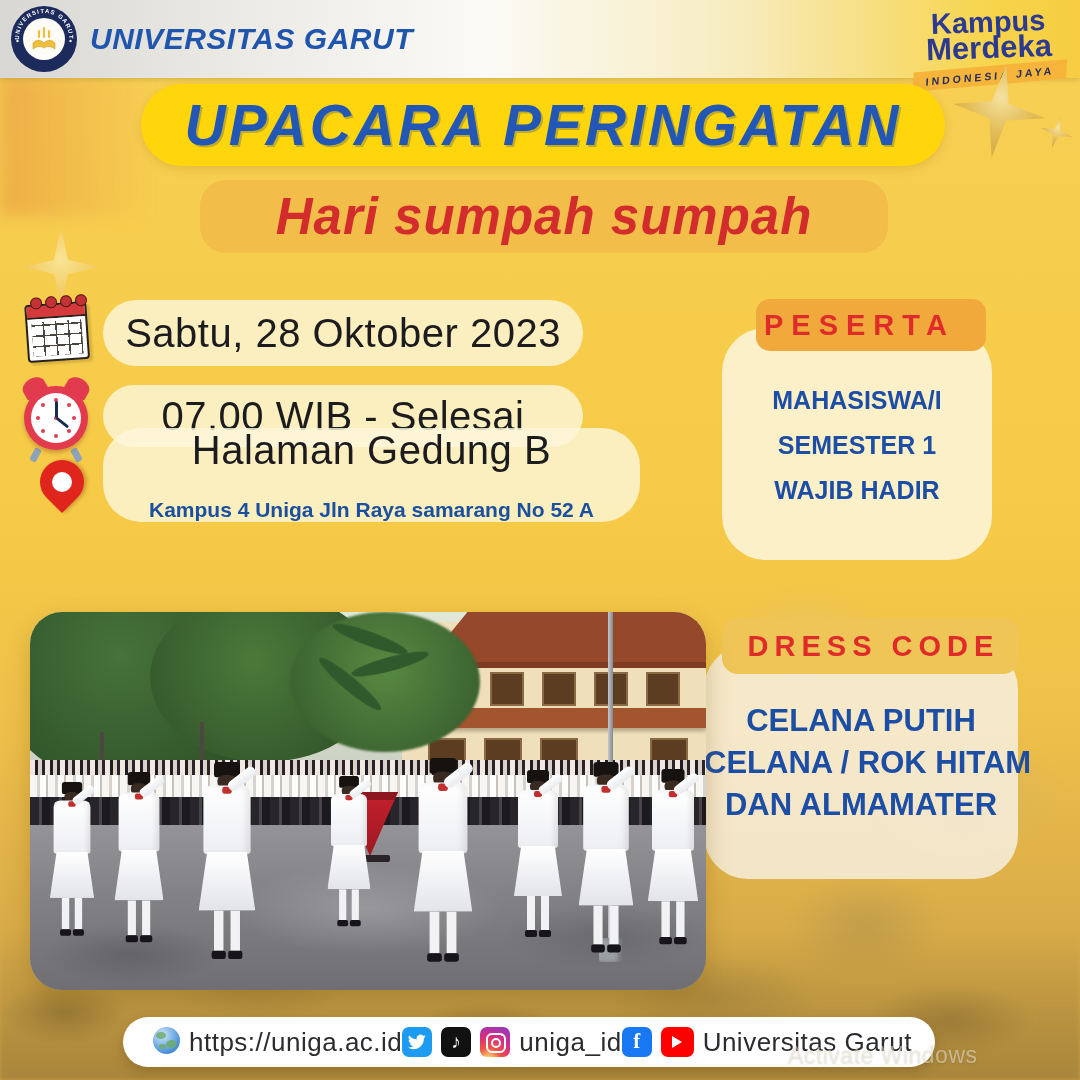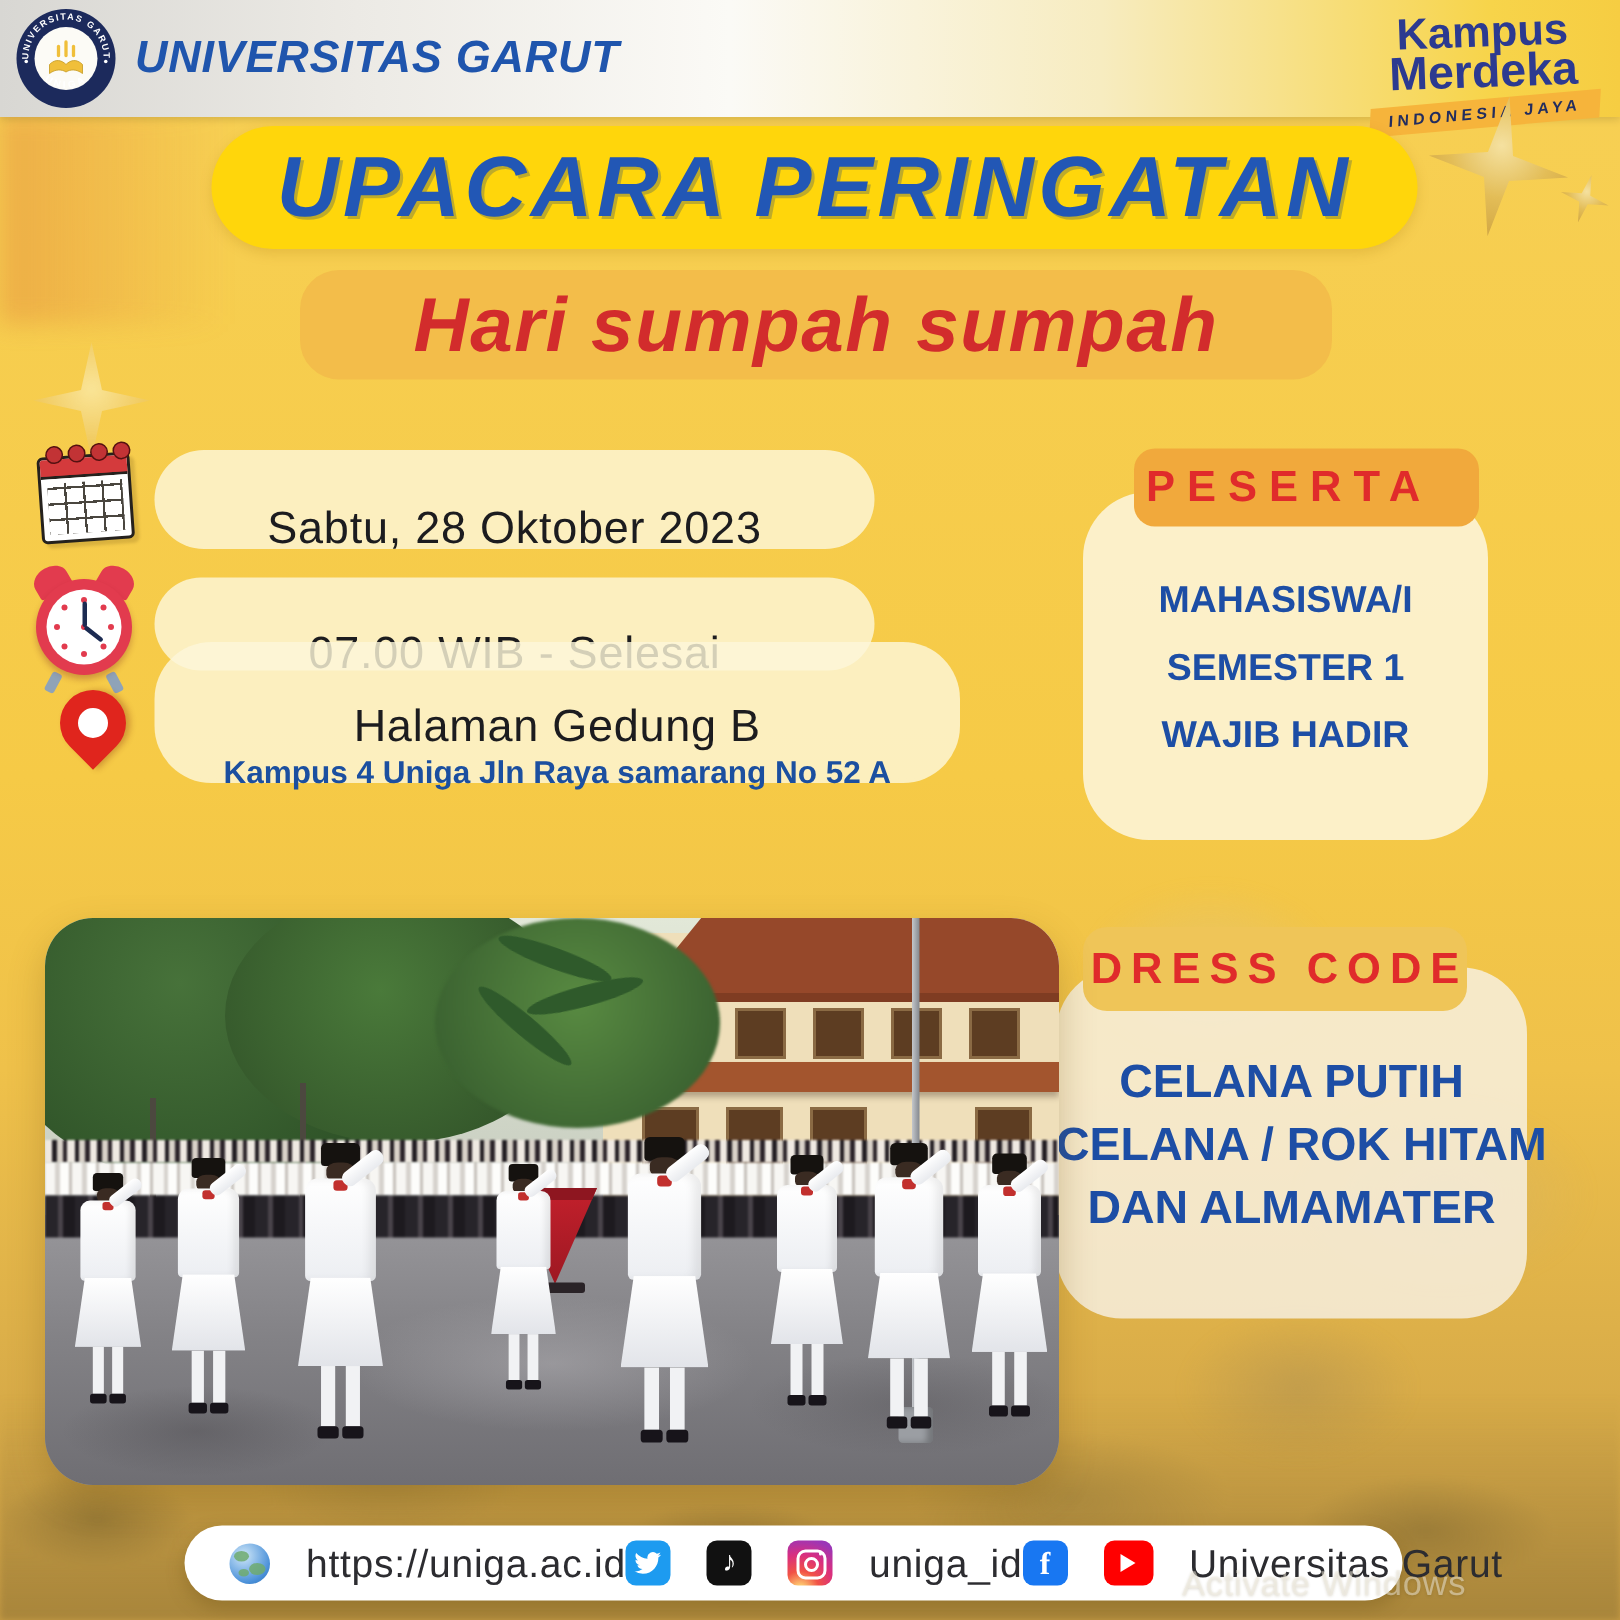--- a/index.html
+++ b/index.html
@@ -57,21 +57,21 @@
   .subtitle-pill{position:absolute;left:200px;top:180px;width:688px;height:73px;border-radius:26px;
     background:#f3bd4a;display:flex;align-items:center;justify-content:center;}
   .subtitle-pill span{font-size:51px;font-weight:800;font-style:italic;color:#d22c2c;letter-spacing:1px;
     white-space:nowrap;}
   
   .detail-pill{position:absolute;background:rgba(253,246,217,.82);display:flex;flex-direction:column;
     align-items:center;justify-content:center;}
   .dp1{left:103px;top:300px;width:480px;height:66px;border-radius:33px;}
   .dp2{left:103px;top:385px;width:480px;height:62px;border-radius:31px;}
   .dp3{left:103px;top:428px;width:537px;height:94px;border-radius:38px;justify-content:space-between;}
-  .detail-text{font-size:30px;color:#1c1c1f;letter-spacing:.5px;white-space:nowrap;margin-top:40px;}
+  .detail-text{font-size:40px;color:#1c1c1f;letter-spacing:.5px;white-space:nowrap;}
   .detail-subtext{font-size:21px;font-weight:700;color:#1b4fa0;margin-top:2px;white-space:nowrap;}
   
   .cal{position:absolute;left:26px;top:296px;width:62px;height:68px;transform:rotate(-4deg);}
   .cal-page{position:absolute;top:7px;left:0;width:58px;height:54px;background:#fff;border:2px solid #25211d;
     border-radius:4px;box-shadow:3px 3px 2px rgba(90,60,10,.18);}
   .cal-head{height:11px;background:#d43a3c;border-bottom:2px solid #25211d;border-radius:2px 2px 0 0;}
   .cal-grid{position:absolute;top:16px;left:4px;right:4px;bottom:4px;
     background:
       repeating-linear-gradient(90deg,transparent 0 11px,#4a463f 11px 12.5px),
       repeating-linear-gradient(0deg,transparent 0 9px,#4a463f 9px 10.5px);}
@@ -100,21 +100,21 @@
   .pin::after{content:"";position:absolute;left:12px;top:12px;width:20px;height:20px;border-radius:50%;background:#fff;}
   
   .peserta-card{position:absolute;left:722px;top:328px;width:270px;height:232px;border-radius:44px;
     background:rgba(252,243,212,.92);}
   .peserta-pill{position:absolute;left:756px;top:299px;width:230px;height:52px;border-radius:14px;
     background:#f1a93c;display:flex;align-items:center;justify-content:flex-start;}
   .heading-red{font-size:29px;font-weight:800;color:#e02b2b;letter-spacing:8px;padding-left:8px;white-space:nowrap;}
   .card-lines{position:absolute;text-align:center;}
   .peserta-lines{left:722px;top:378px;width:270px;}
   .card-lines span{display:block;font-size:25px;font-weight:800;color:#1d4ea5;line-height:45px;white-space:nowrap;}
-  .dress-pill{position:absolute;left:722px;top:618px;width:256px;height:56px;border-radius:16px;
+  .dress-pill{position:absolute;left:722px;top:618px;width:297px;height:56px;border-radius:16px;
     background:#efc558;display:flex;align-items:center;justify-content:center;}
   .dress-pill .heading-red{letter-spacing:6px;padding-left:6px;}
   .dress-card{position:absolute;left:704px;top:645px;width:314px;height:234px;border-radius:44px;
     background:rgba(247,243,233,.8);}
   .dress-lines{left:704px;top:700px;width:314px;}
   .dress-lines span{font-size:31px;line-height:42px;}
   
   .photo{position:absolute;left:30px;top:612px;width:676px;height:378px;border-radius:32px;overflow:hidden;
     background:linear-gradient(180deg,#e2e8d8 0%,#ccd2c4 40%,#9a999b 58%);
     box-shadow:0 10px 24px rgba(120,85,20,.3);}
@@ -166,21 +166,21 @@
     background:linear-gradient(180deg,#fff,#e2e4e9);clip-path:polygon(15% 0,85% 0,100% 100%,0 100%);}
   .pask .legs{position:absolute;left:0;top:126px;width:56px;height:44px;}
   .pask .legs i{position:absolute;top:0;width:8px;height:34px;background:#f1f2f4;}
   .pask .legs i:first-child{left:17px;}
   .pask .legs i:last-child{left:31px;}
   .pask .legs i::after{content:"";position:absolute;left:-2px;bottom:-7px;width:12px;height:7px;background:#17141a;border-radius:2px;}
   
   .footer-bar{position:absolute;left:123px;top:1017px;width:812px;height:50px;border-radius:25px;background:#fff;
     box-shadow:0 5px 12px rgba(110,80,20,.35);display:flex;align-items:center;justify-content:space-between;
     padding:0 30px;box-sizing:border-box;}
-  .f-group{display:flex;align-items:center;gap:24px;}
+  .f-group{display:flex;gap:9px;}
   .f-text{font-size:26px;color:#2c2c30;letter-spacing:.5px;white-space:nowrap;}
   .si{width:30px;height:30px;border-radius:7px;display:flex;align-items:center;justify-content:center;flex:0 0 auto;}
   .si.tw{background:#1d9bf0;}
   .si.tk{background:#111;color:#fff;font-size:19px;font-weight:700;}
   .si.ig{background:radial-gradient(circle at 28% 110%,#fed373 6%,#f15245 32%,#d92e7f 60%,#9b36b7 88%);position:relative;}
   .ig-frame{position:absolute;left:6px;top:6px;width:16px;height:16px;border:2px solid #fff;border-radius:6px;}
   .ig-lens{position:absolute;left:11px;top:11px;width:6px;height:6px;border:2px solid #fff;border-radius:50%;}
   .ig-dot{position:absolute;right:7px;top:7px;width:2.5px;height:2.5px;background:#fff;border-radius:50%;}
   .si.fb{background:#1877f2;color:#fff;font-size:21px;font-weight:700;font-family:"Liberation Serif",serif;}
   .si.yt{background:#f00;width:33px;}

